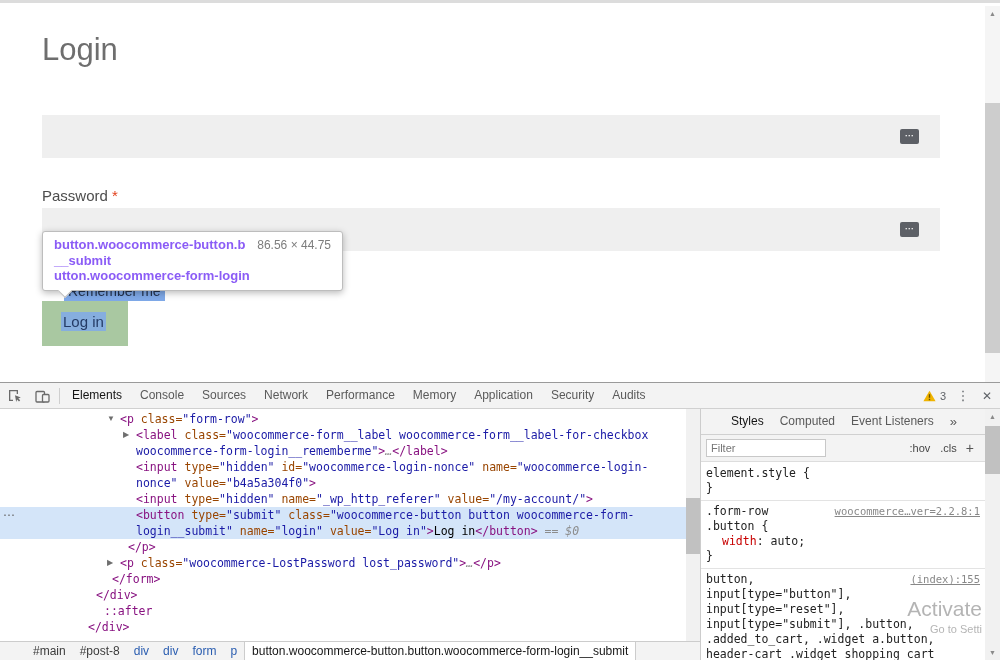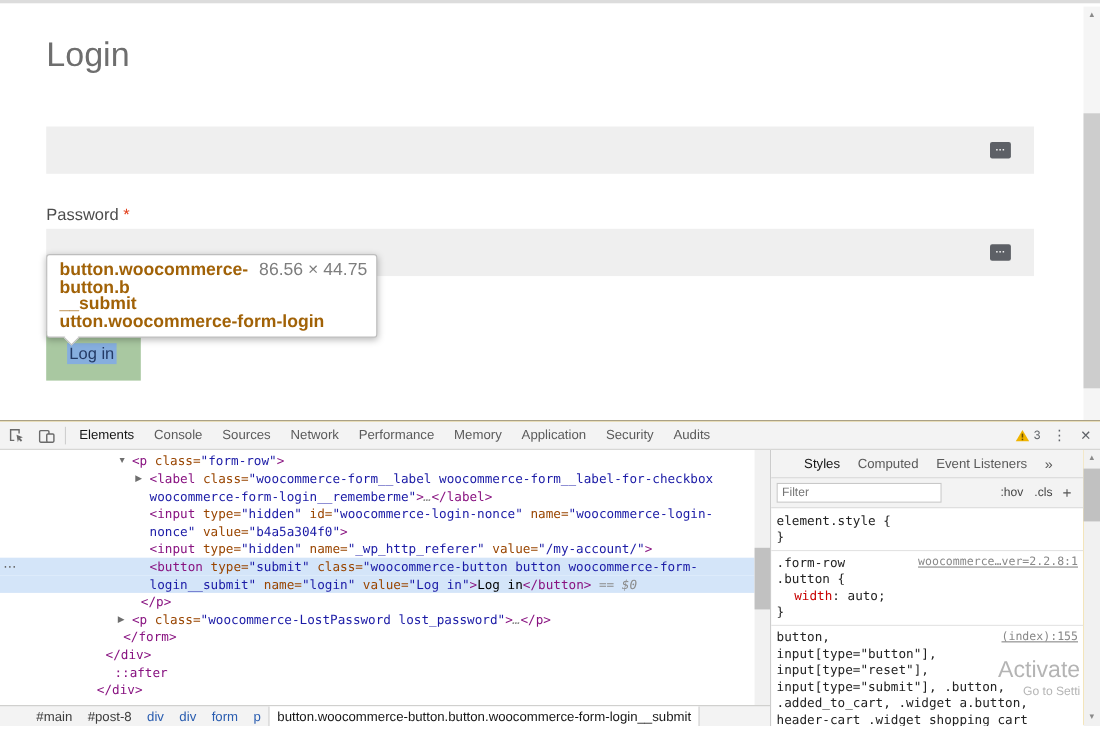--- a/index.html
+++ b/index.html
@@ -17,22 +17,22 @@
   .field { position:absolute; left:42px; width:898px; height:43px; background:#efefef; }
   .f1 { top:112px; } .f2 { top:205px; }
   .addon { position:absolute; right:21px; top:14px; width:19px; height:15px; background:#5d6066;
            border-radius:2px; color:#f4f4f4; font-size:9px; line-height:15px; text-align:center; font-weight:bold; }
   .remember { position:absolute; left:64px; top:279px; background:#7fa9e8; color:#23324e;
               font-size:14px; padding:1px 4px 2px; z-index:1; }
   .tooltip { position:absolute; left:42px; top:228px; width:301px; background:#fff;
              border:1px solid #bdbdbd; border-radius:3px; box-shadow:0 2px 7px rgba(0,0,0,.28);
              padding:5px 11px 6px; z-index:3; }
   .tt-row { display:flex; justify-content:space-between; align-items:baseline; }
-  .tt-line { font-size:16px; font-weight:bold; color:#a16207; line-height:15.5px; }
-  .tt-dims { font-size:16px; color:#7d7d7d; font-weight:normal; white-space:nowrap; margin-left:10px; }
+  .tt-line { font-size:13px; font-weight:bold; color:#8b5cf6; line-height:15.5px; }
+  .tt-dims { font-size:12px; color:#7d7d7d; font-weight:normal; white-space:nowrap; margin-left:10px; }
   .tt-arrow { position:absolute; left:17px; bottom:-6px; width:10px; height:10px; background:#fff;
               border-right:1px solid #bdbdbd; border-bottom:1px solid #bdbdbd; transform:rotate(45deg); }
   .login-btn { position:absolute; left:42px; top:298px; width:86px; height:45px; background:#a9c8a1; }
   .login-txt { position:absolute; left:19px; top:11px; background:#86aede; color:#243b66;
                font-size:15px; padding:1px 2px; }
   .pg-scroll { position:absolute; right:0; top:3px; width:15px; height:387px; background:#f5f5f5; }
   .sb-arrow { position:absolute; left:0; width:15px; height:15px; color:#8a8a8a; font-size:7px;
               line-height:15px; text-align:center; }
   .sb-up { top:0; } .sb-down { bottom:0; }
   .pg-thumb { position:absolute; left:0; top:97px; width:15px; height:250px; background:#cdcdcd; }
@@ -74,21 +74,21 @@
 
   .styles-pane { position:absolute; left:700px; top:26px; width:285px; height:251px;
                  border-left:1px solid #ccc; background:#fff; overflow:hidden; }
   .styles-tabs { height:26px; background:#f3f3f3; border-bottom:1px solid #d0d0d0; display:flex;
                  align-items:center; font-size:12px;justify-content:center; }
   .styles-tab { padding:0 8px; color:#5a5a5a; line-height:25px; }
   .styles-tab.active { color:#141414; }
   .styles-overflow { margin-left:2px; color:#5a5a5a; font-size:13px; padding:0 6px; }
   .filter-row { height:27px; background:#f3f3f3; border-bottom:1px solid #ddd; display:flex;
                 align-items:center; padding:0 5px; }
-  .filter-input { width:150px; height:18px; border:1px solid #c8c8c8; background:#fff; font-size:11px;
+  .filter-input { width:120px; height:18px; border:1px solid #c8c8c8; background:#fff; font-size:11px;
                   padding:0 4px; color:#444; font-family:"Liberation Sans",sans-serif; }
   .filter-spacer { flex:1; }
   .ctl { font-size:11px; color:#454545; padding:0 5px; }
   .ctl-add { font-size:14px; color:#555; padding:0 6px 0 4px; }
   .styles-rules { position:absolute; left:0; top:54px; right:0; bottom:0;
                   font-family:"DejaVu Sans Mono",monospace; font-size:11.5px; color:#222; overflow:hidden; }
   .rule { padding:3px 5px 4px; border-bottom:1px solid #e3e3e3; }
   .rule-line { line-height:15px; min-height:15px; white-space:pre; }
   .src-link { float:right; color:#888; text-decoration:underline; font-size:10.5px; white-space:nowrap; }
   .prop-line { line-height:15px; padding-left:16px; white-space:pre; }

